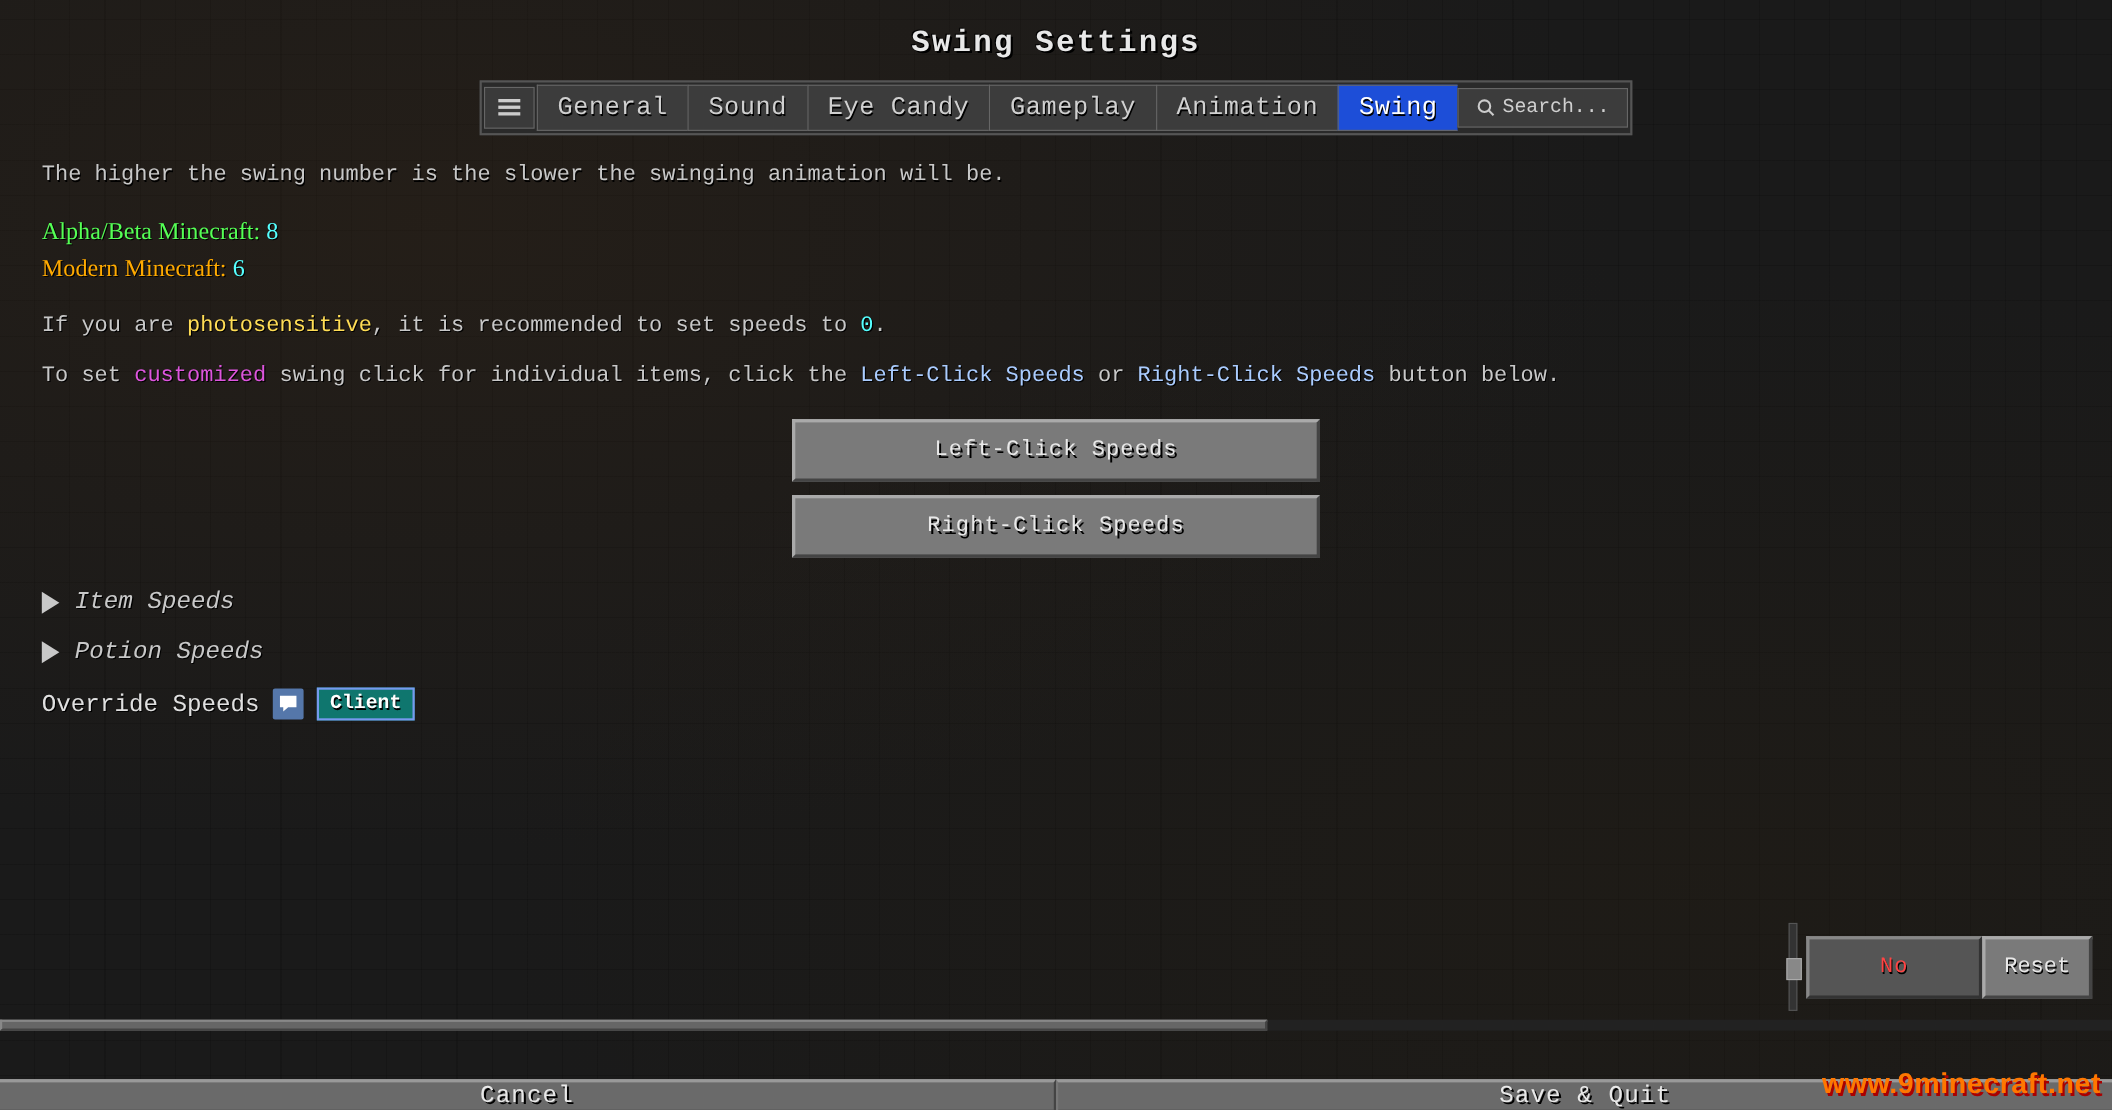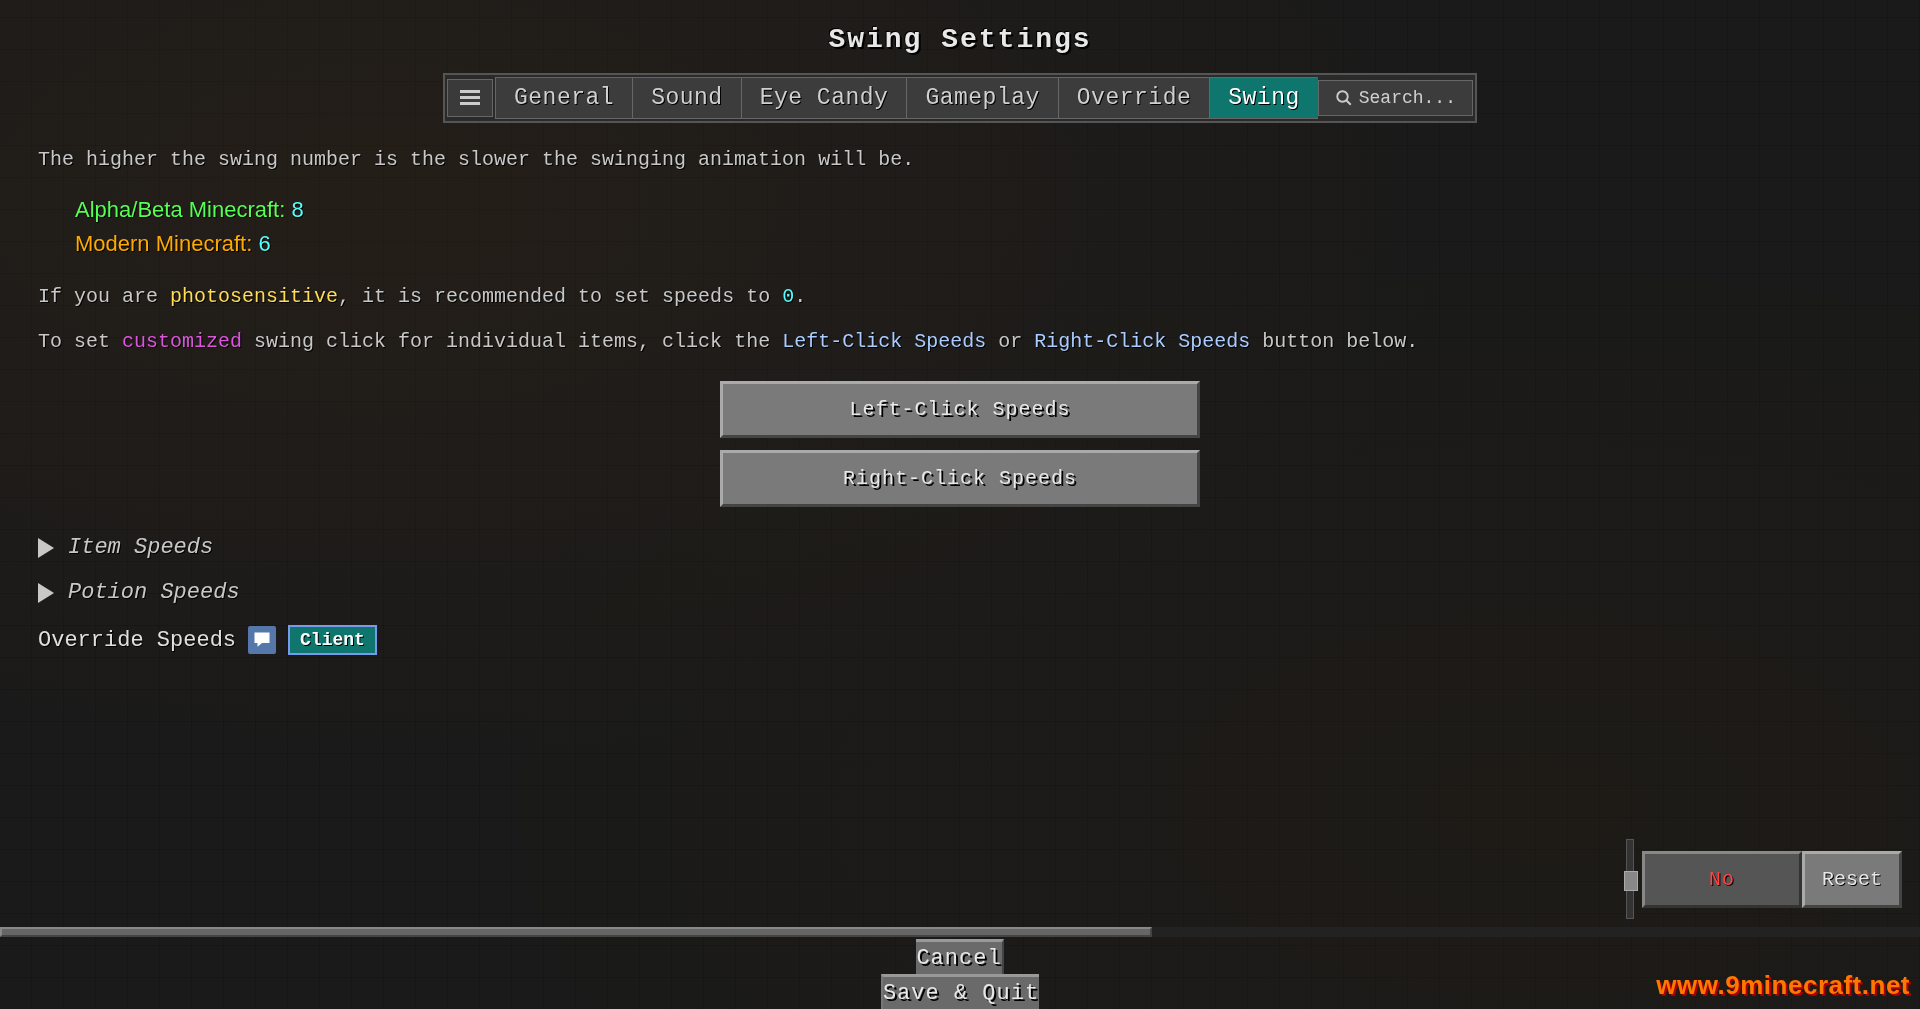--- a/index.html
+++ b/index.html
@@ -104,21 +104,21 @@
       text-shadow: 1px 1px 0 #000;
       letter-spacing: 0.5px;
       white-space: nowrap;
     }
 
     .tab:last-child {
       border-right: 1px solid #666;
     }
 
     .tab.active {
-      background: #0f766e;
+      background: #1d4ed8;
       color: #fff;
     }
 
     .tab-search {
       display: flex;
       align-items: center;
       gap: 6px;
       padding: 7px 16px;
       background: #3c3c3c;
       border: 1px solid #666;
@@ -143,24 +143,23 @@
       margin-bottom: 22px;
       line-height: 1.5;
       text-shadow: 1px 1px 0 #000;
     }
 
     .info-block {
       margin-bottom: 28px;
     }
 
     .alpha-line {
-      font-family: Liberation Sans, sans-serif;
+      font-family: Liberation Serif, serif;
       font-size: 22px;
       margin-bottom: 8px;
-      margin-left: 37px;
     }
 
     .label-green {
       color: #55ff55;
       text-shadow: 1px 1px 0 #000;
     }
 
     .value-cyan {
       color: #55ffff;
       text-shadow: 1px 1px 0 #000;
@@ -362,22 +361,21 @@
     }
 
     
     .bottom-bar {
       position: absolute;
       bottom: 0;
       left: 0;
       right: 0;
       height: 70px;
       display: flex;
-      align-items: center;
-      flex-direction: column;
+      align-items: flex-end;
     }
 
     .cancel-btn {
       flex: 1;
       background: #6a6a6a;
       border: none;
       border-top: 3px solid #999;
       border-right: 2px solid #444;
       font-family: 'Courier New', monospace;
       font-size: 22px;
@@ -461,21 +459,21 @@
     <div class="tab">
       <span>Sound</span>
     </div>
     <div class="tab">
       <span>Eye Candy</span>
     </div>
     <div class="tab">
       <span>Gameplay</span>
     </div>
     <div class="tab">
-      <span>Override</span>
+      <span>Animation</span>
     </div>
     <div class="tab active">
       <span>Swing</span>
     </div>
     <div class="tab-search">
       <svg width="18" height="18" viewBox="0 0 24 24" fill="#ccc">
         <circle cx="10" cy="10" r="7" stroke="#ccc" stroke-width="2.5" fill="none"></circle>
         <line x1="15" y1="15" x2="21" y2="21" stroke="#ccc" stroke-width="2.5"></line>
       </svg>
       <span>Search...</span>

